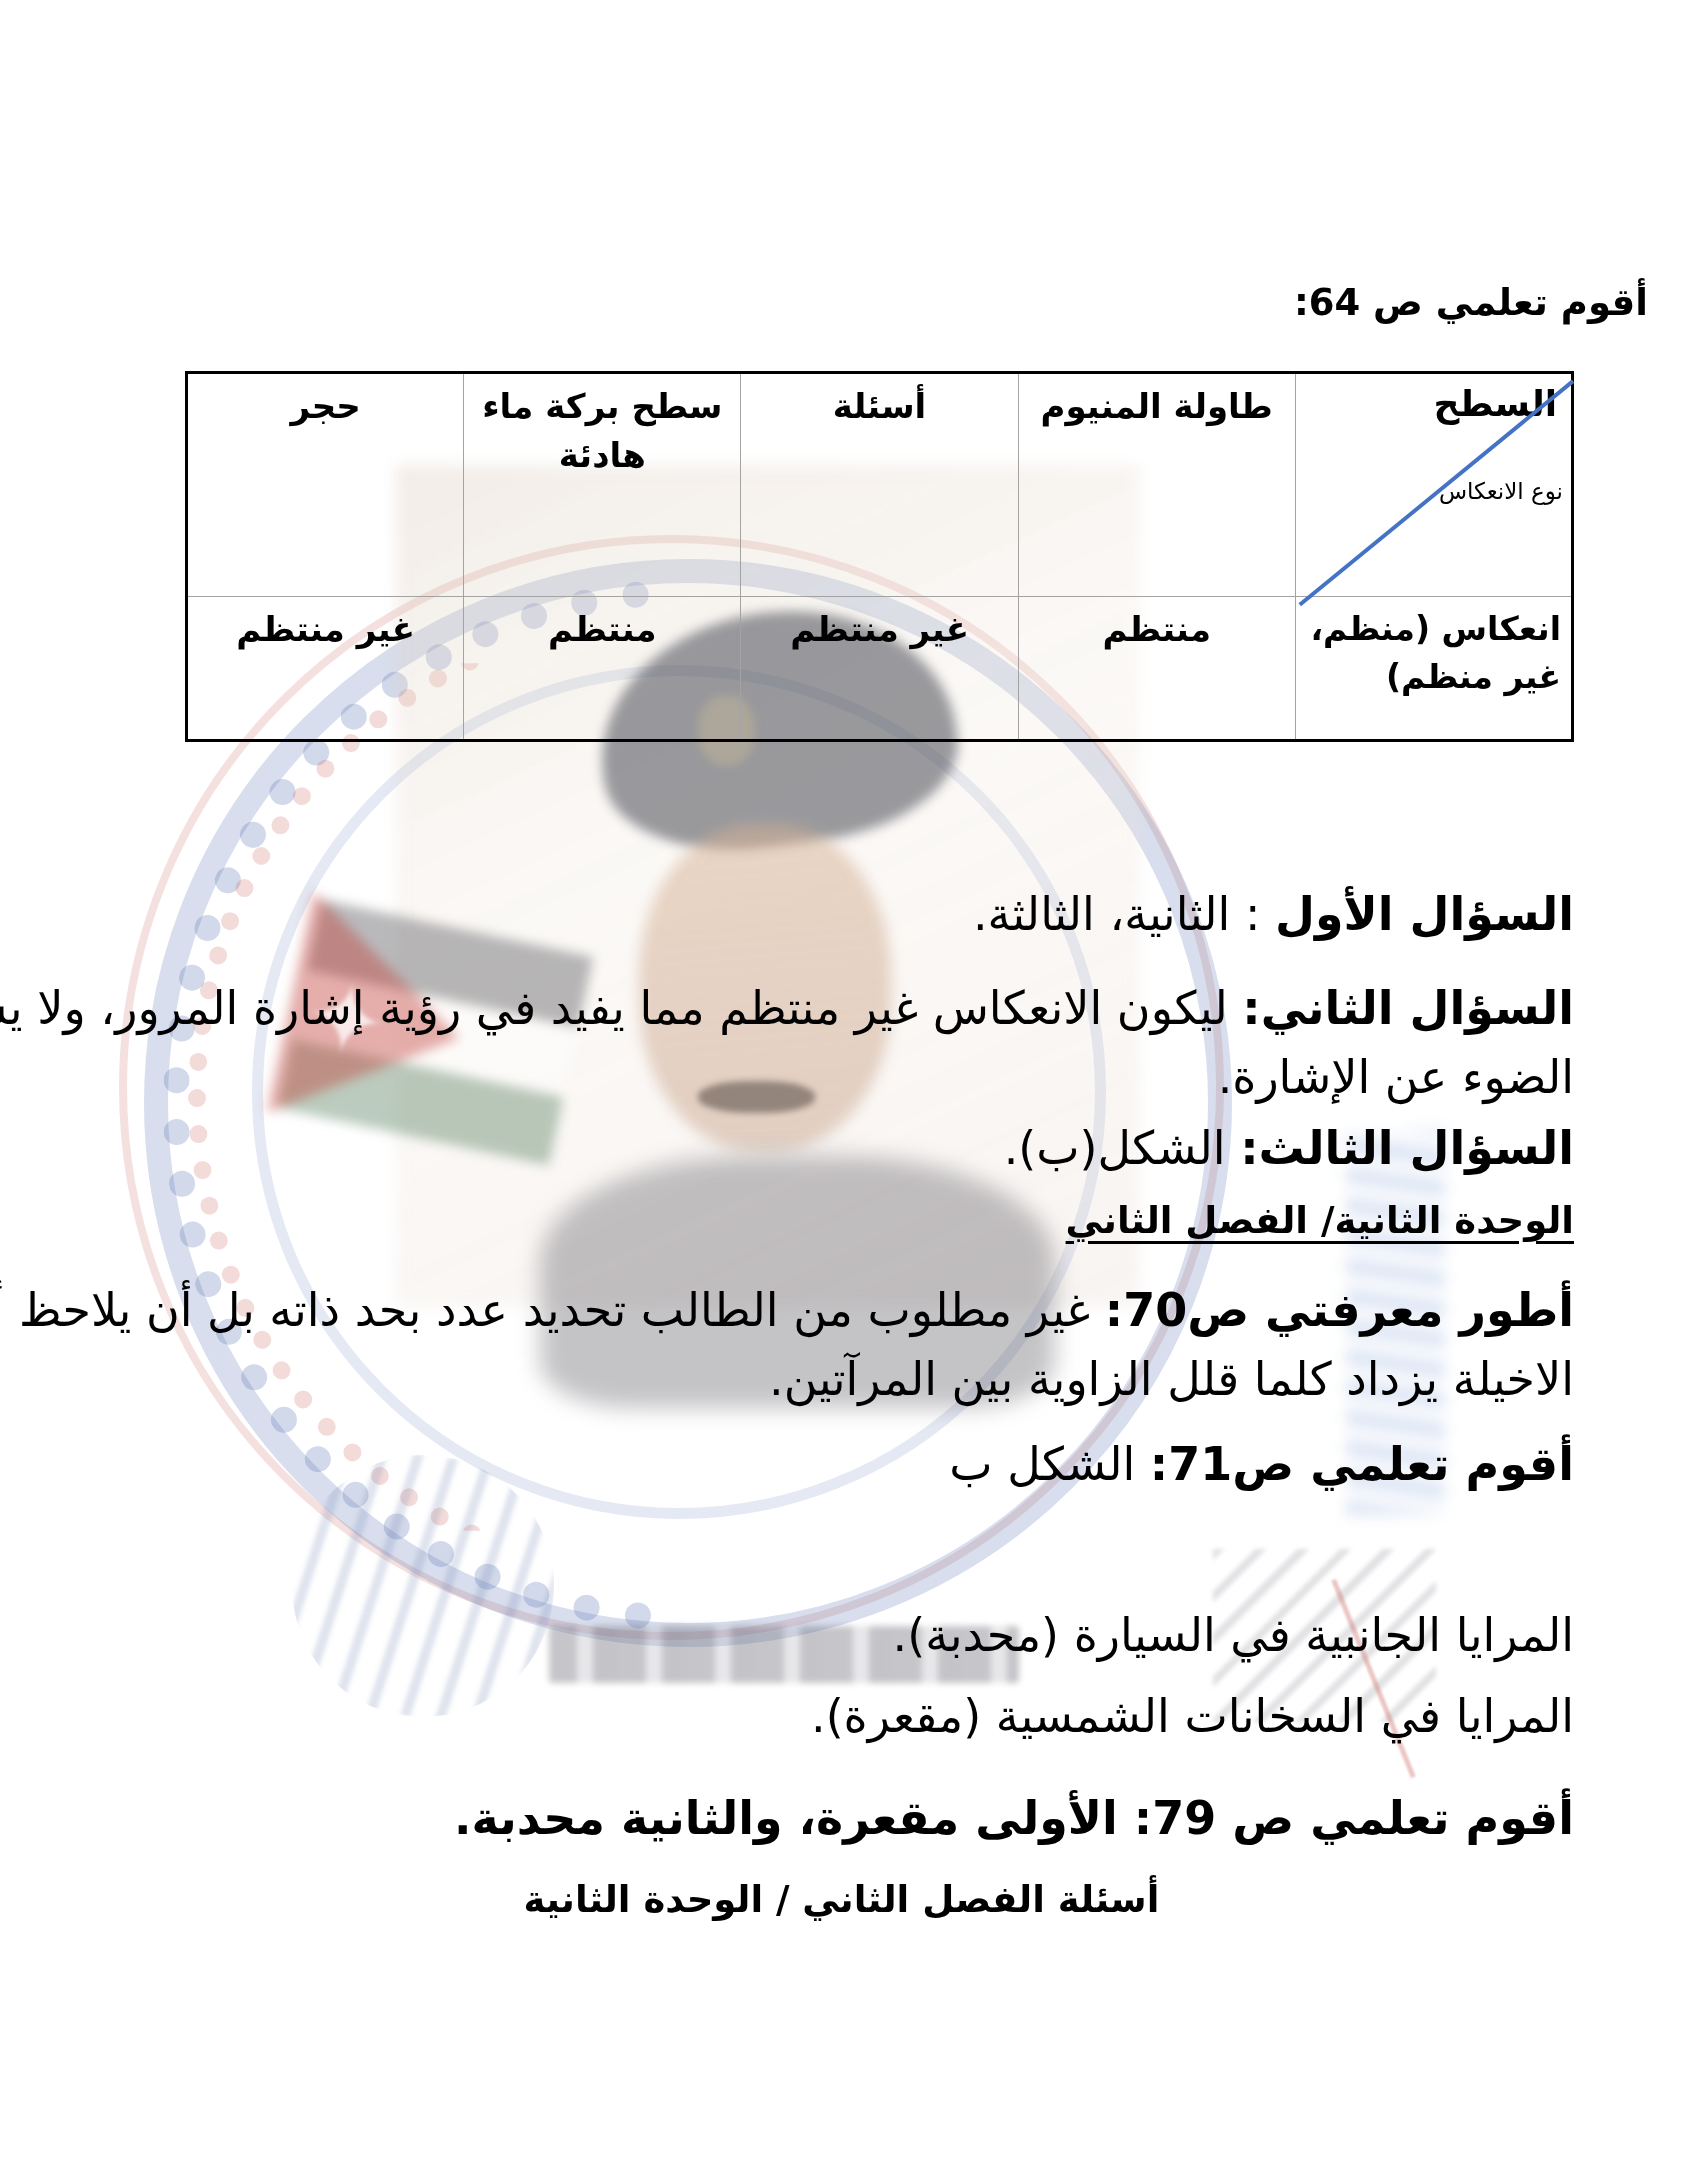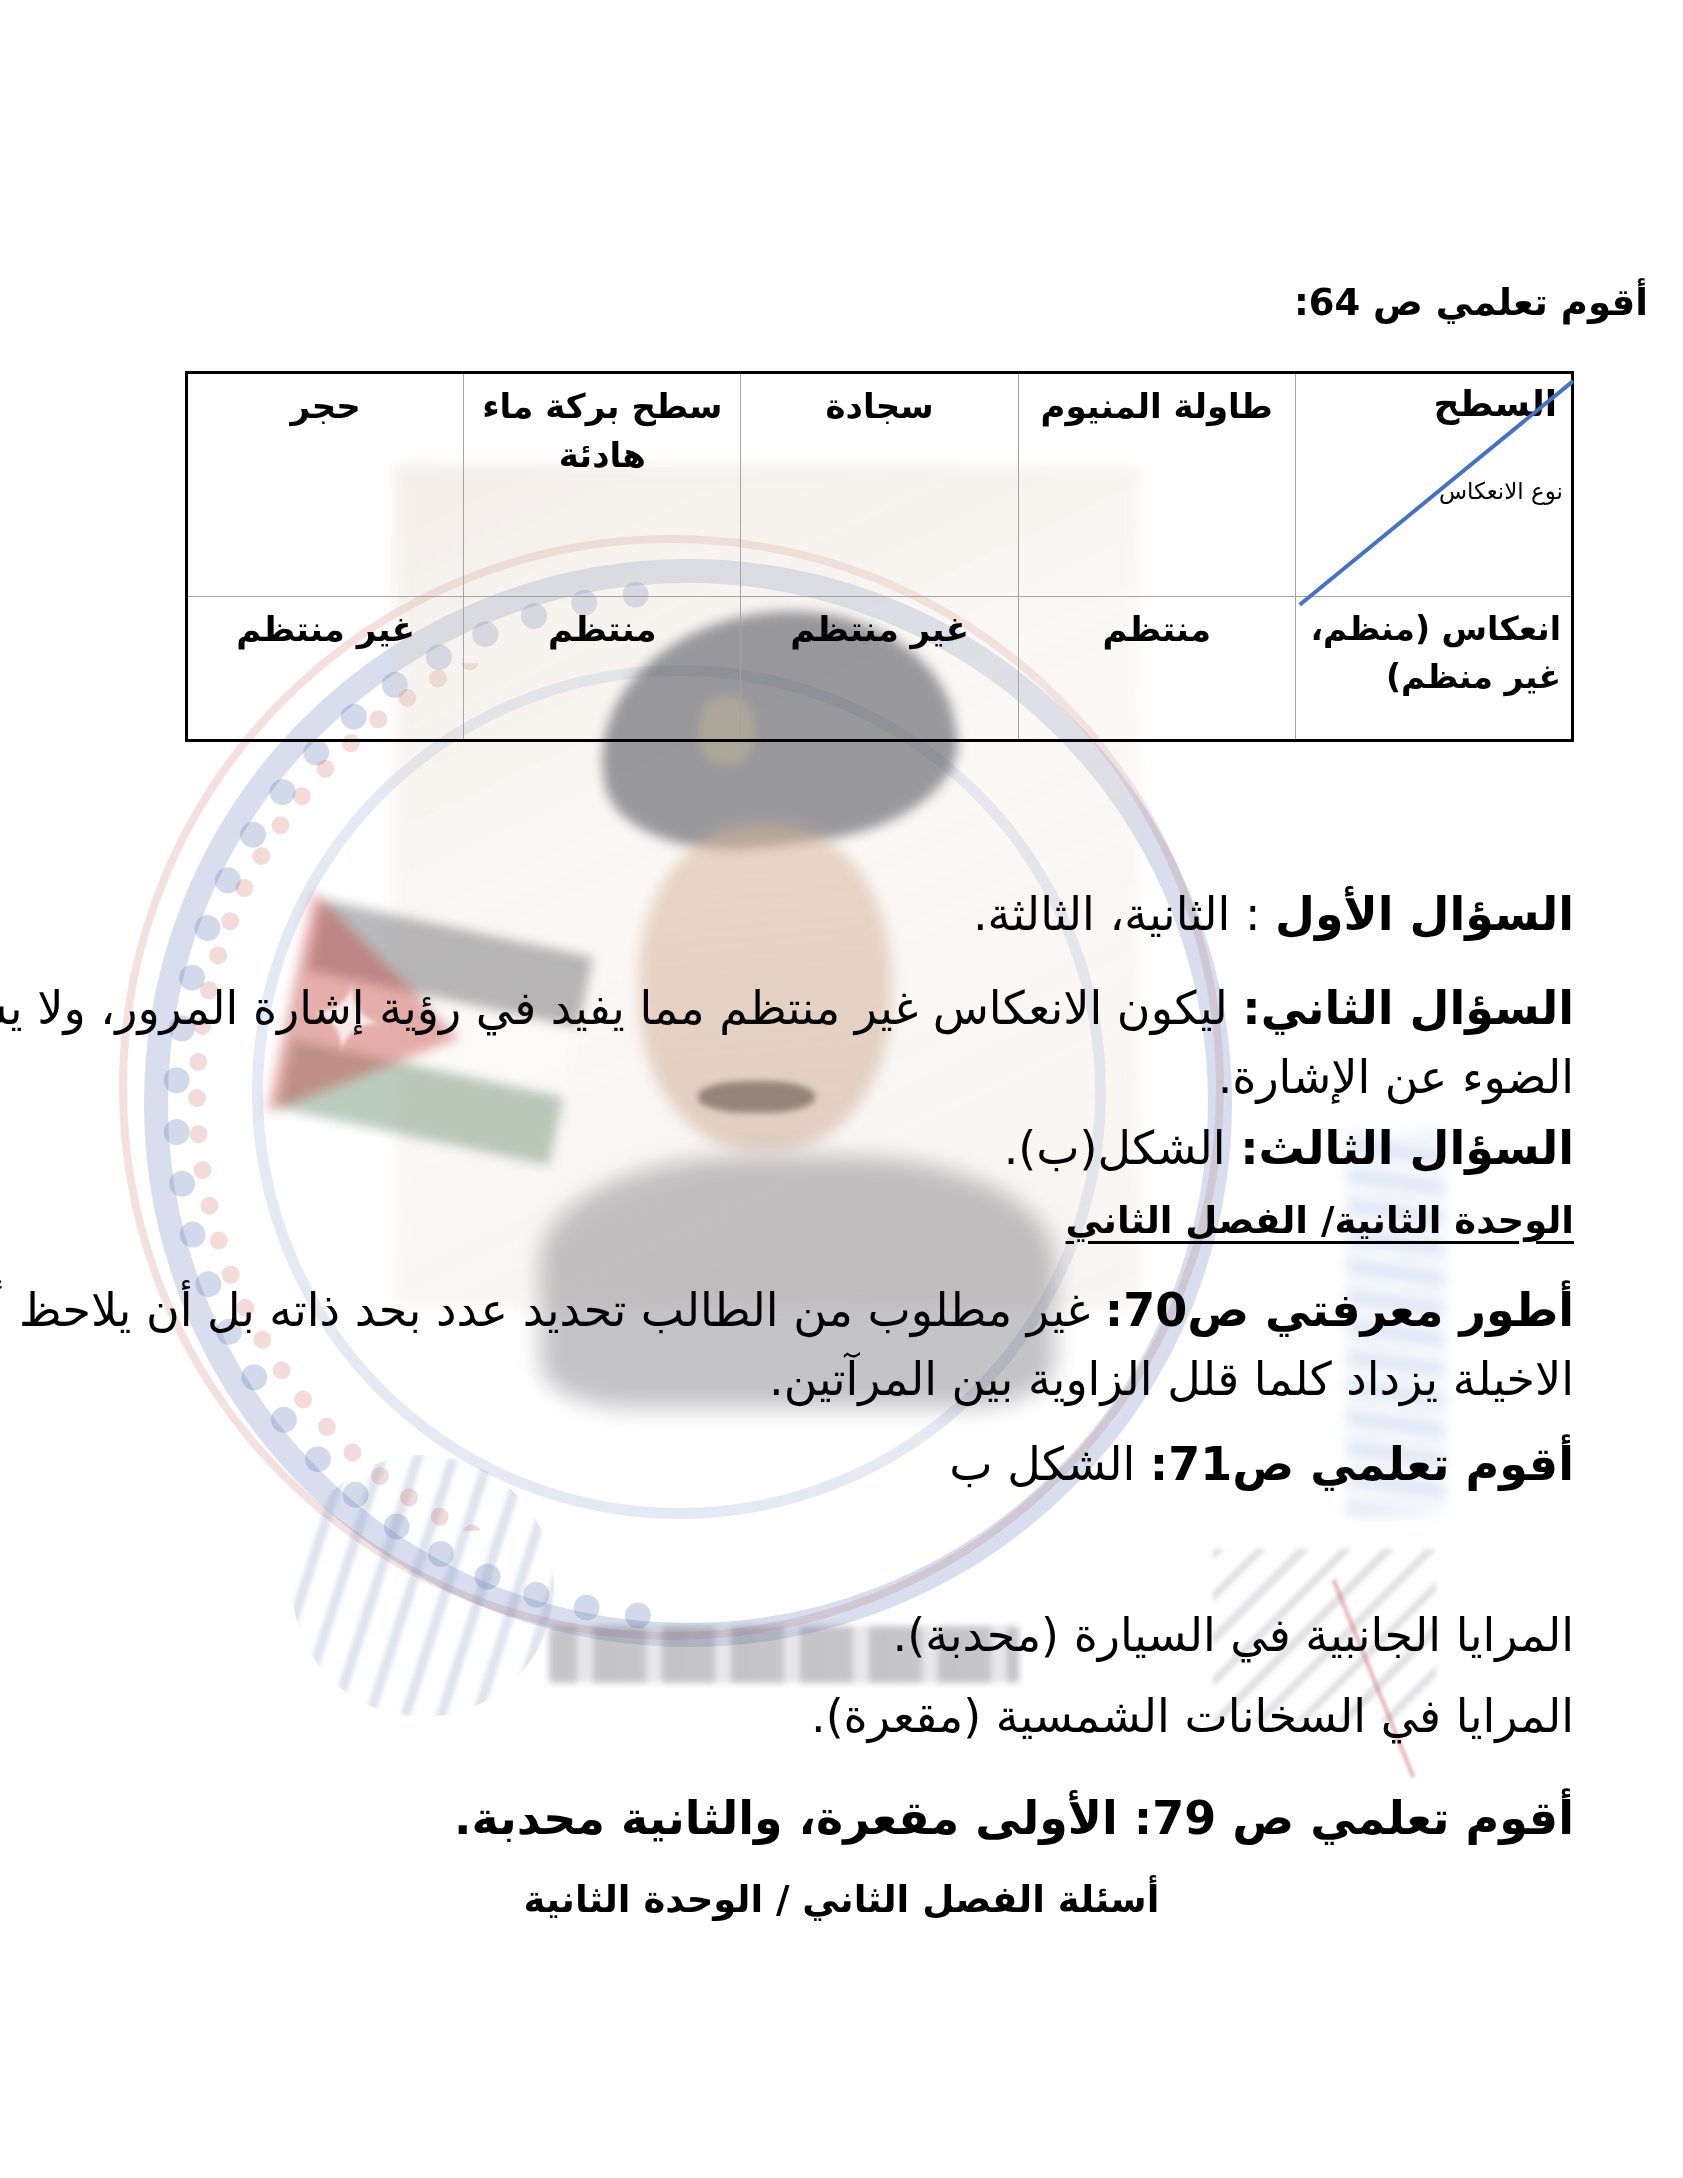--- a/index.html
+++ b/index.html
@@ -99,21 +99,21 @@
 
   <div id="tbl-wrap">
     <table>
       <tbody>
           <tr class="hdr">
         <td class="corner">
           <span class="corner-top">السطح</span>
           <span class="corner-bottom">نوع الانعكاس</span>
         </td>
         <td>طاولة المنيوم</td>
-        <td>سجادة</td>
+        <td>أسئلة</td>
         <td>سطح بركة ماء هادئة</td>
         <td>حجر</td>
       </tr>
       <tr class="vals">
         <td class="rowlabel">انعكاس (منظم، غير منظم)</td>
         <td>منتظم</td>
         <td>غير منتظم</td>
         <td>منتظم</td>
         <td>غير منتظم</td>
       </tr>

